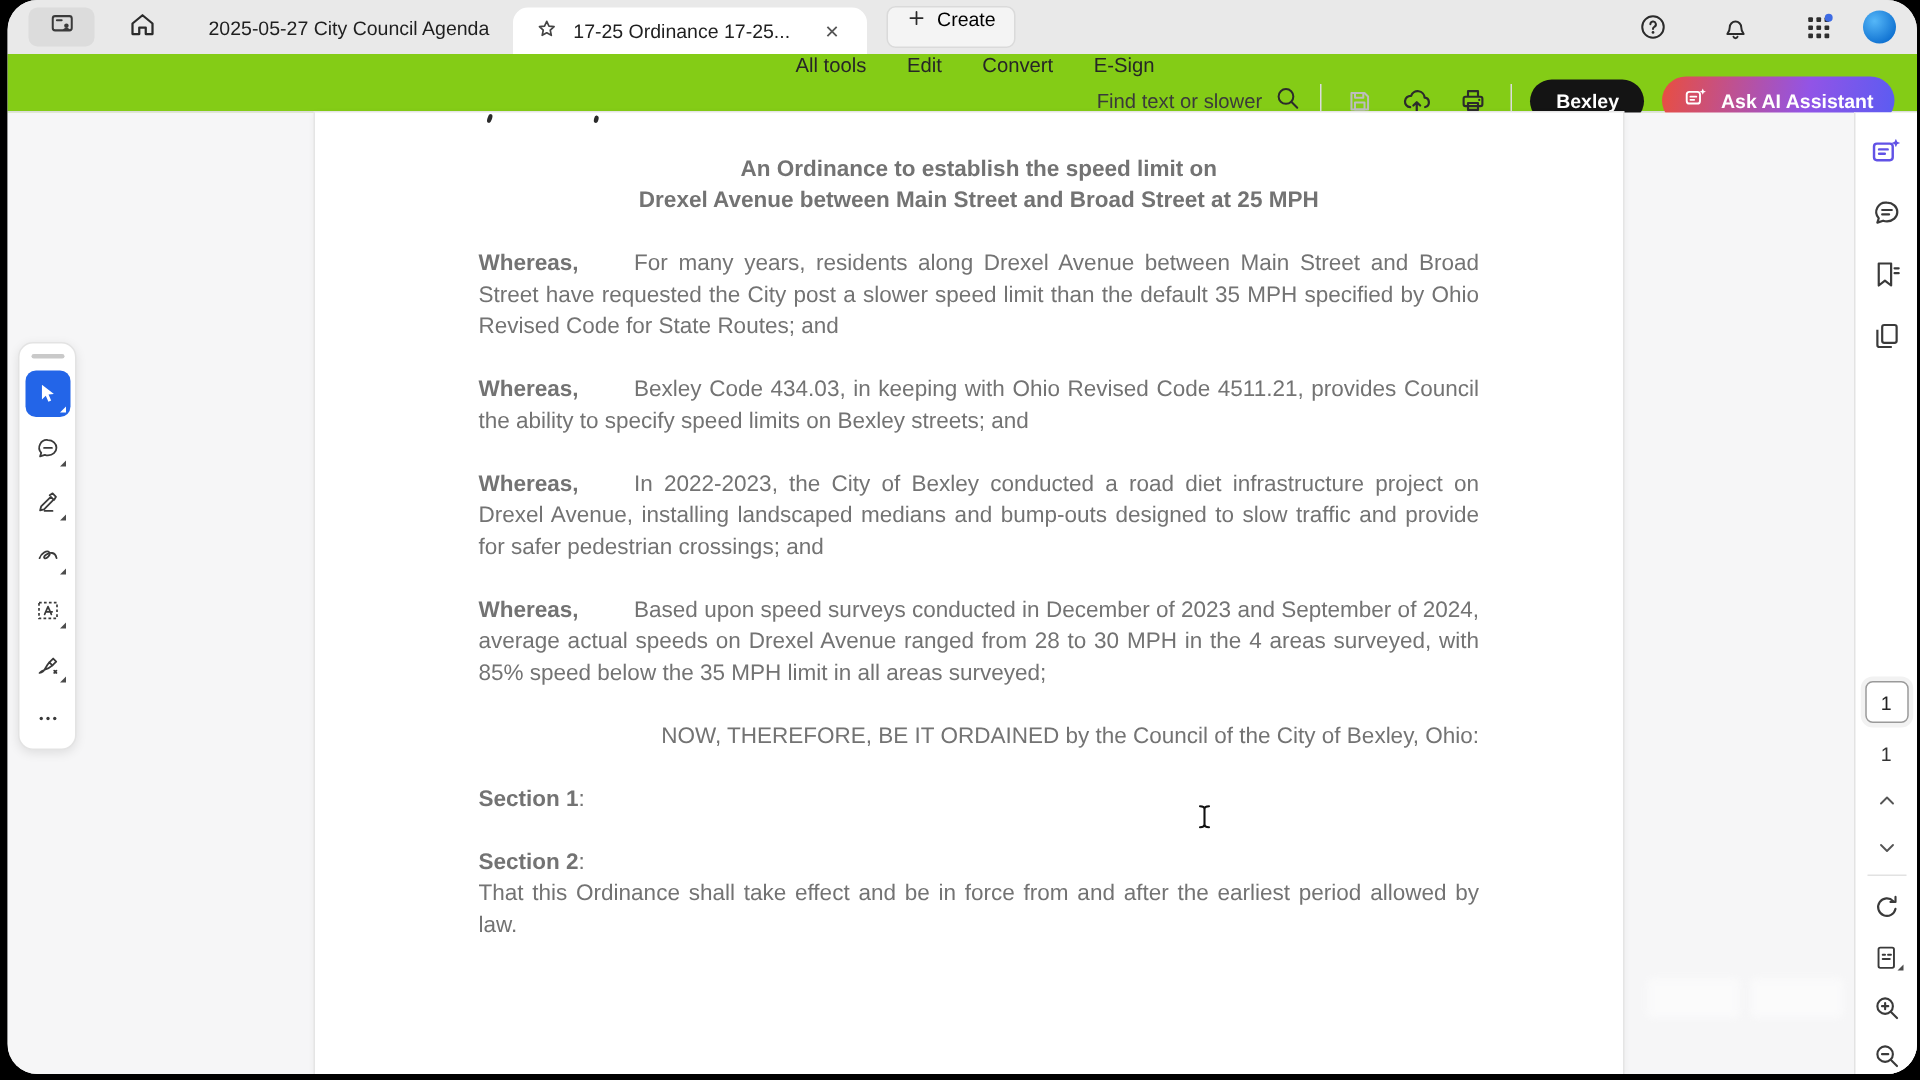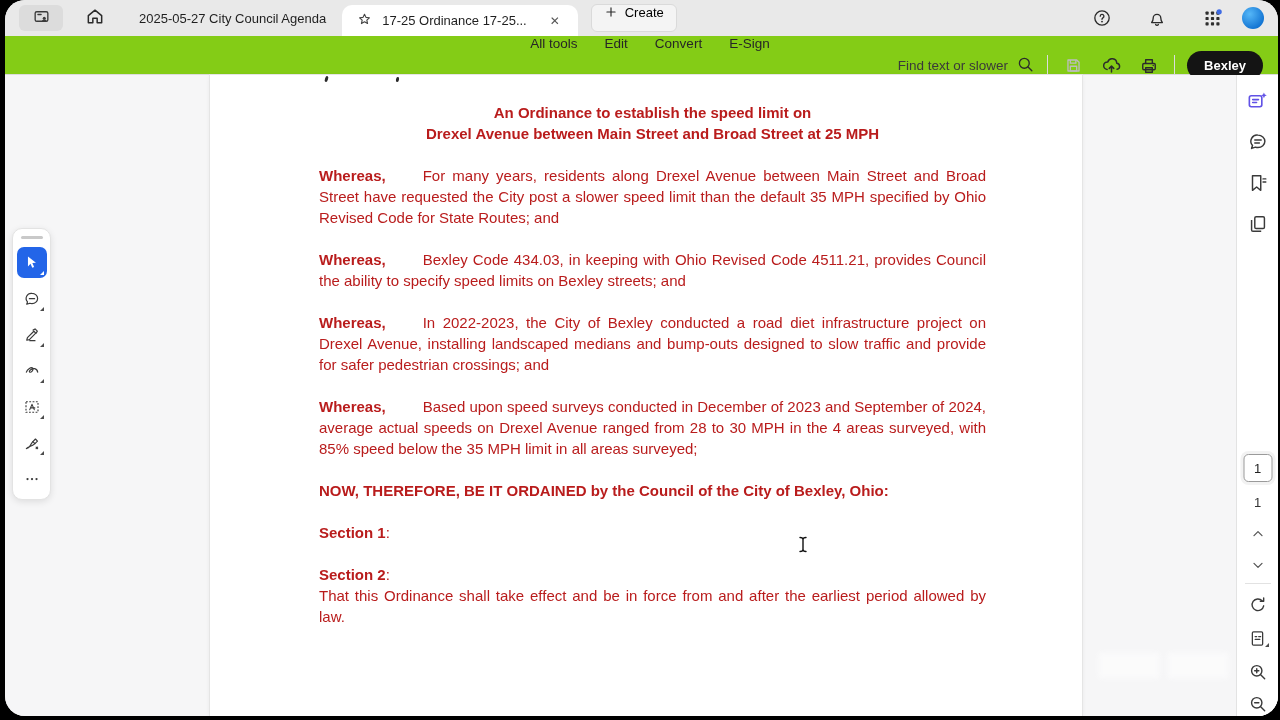--- a/index.html
+++ b/index.html
@@ -34,27 +34,27 @@
   .share-btn{background:#141414;color:#fff;font-size:13px;font-weight:700;border-radius:999px;
     padding:7px 17px;display:flex;align-items:center;}
   .askai-btn{margin-left:12px;color:#fff;font-size:13px;font-weight:700;border-radius:999px;
     padding:6px 14px;display:flex;align-items:center;gap:8px;
     background:linear-gradient(100deg,#E94E40 0%,#9254E6 62%,#5A5CF2 100%);}
 
   
   .main{position:absolute;top:75px;left:0;right:0;bottom:0;background:#f6f6f7;}
   .page{position:absolute;left:205px;width:872px;top:0;bottom:0;background:#fff;
     box-shadow:0 0 0 1px #e5e5e5,0 1px 5px rgba(0,0,0,.07);}
-  .page-content{margin:0 96px 0 109px;padding-top:27px;font-size:15px;line-height:21px;color:#b91c1c;
+  .page-content{margin:0 96px 0 109px;padding-top:27px;font-size:15px;line-height:21px;color:#737373;
     text-align:justify;}
   .doc-title{text-align:center;font-weight:bold;}
   .doc-para{margin:21px 0 0 0;}
   .doc-para .lead{font-weight:bold;}
   .doc-para .tabsp{display:inline-block;width:37px;}
-  .doc-ordained{margin:21px 0 16px 0;font-weight:bold;text-align:left;}
+  .doc-ordained{margin:21px 0 16px 0;font-weight:normal;text-align:right;}
   .doc-section{margin:21px 0 0 0;}
   .doc-section .shead{font-weight:bold;}
   .doc-section .sbody{display:block;}
   .cutmark{position:absolute;background:#2a2a2a;border-radius:45%;}
   .cutmark.m1{left:115px;top:1px;width:3px;height:6px;transform:rotate(18deg);}
   .cutmark.m2{left:186px;top:2px;width:3px;height:5px;transform:rotate(12deg);}
 
   
   .ibeam{position:absolute;left:793px;top:461px;width:10px;height:17px;}
 
@@ -197,20 +197,30 @@
         <svg width="20" height="20" viewBox="0 0 24 24" fill="none" stroke="#2b2b2b" stroke-width="1.7" stroke-linejoin="round">
           <rect x="4.5" y="9" width="15" height="7.5" rx="1.5"></rect>
           <path d="M8 9V4.5h8V9M8 14h8v5.5H8z"></path>
           <circle cx="17" cy="11.5" r="0.9" fill="#2b2b2b" stroke="none"></circle>
         </svg>
       </span>
       <span class="vsep"></span>
       <div class="share-btn">
         <span>Bexley</span>
       </div>
+      <div class="askai-btn">
+        <span>
+          <svg width="17" height="17" viewBox="0 0 24 24" fill="none" stroke="#fff" stroke-width="1.8" stroke-linejoin="round">
+            <rect x="3.5" y="6" width="12.5" height="11" rx="2.5"></rect>
+            <path d="M7 10.5h5.5M7 13.5h3.5" stroke-linecap="round"></path>
+            <path d="M18.6 2.8l.9 2.1 2.1.9-2.1.9-.9 2.1-.9-2.1-2.1-.9 2.1-.9z" fill="#fff" stroke="none"></path>
+          </svg>
+        </span>
+        <span>Ask AI Assistant</span>
+      </div>
     </div>
   </div>
 
   <div class="main">
 
     <div class="page">
       <span class="cutmark m1"></span>
       <span class="cutmark m2"></span>
       <div class="page-content">
         <div class="doc-title">

